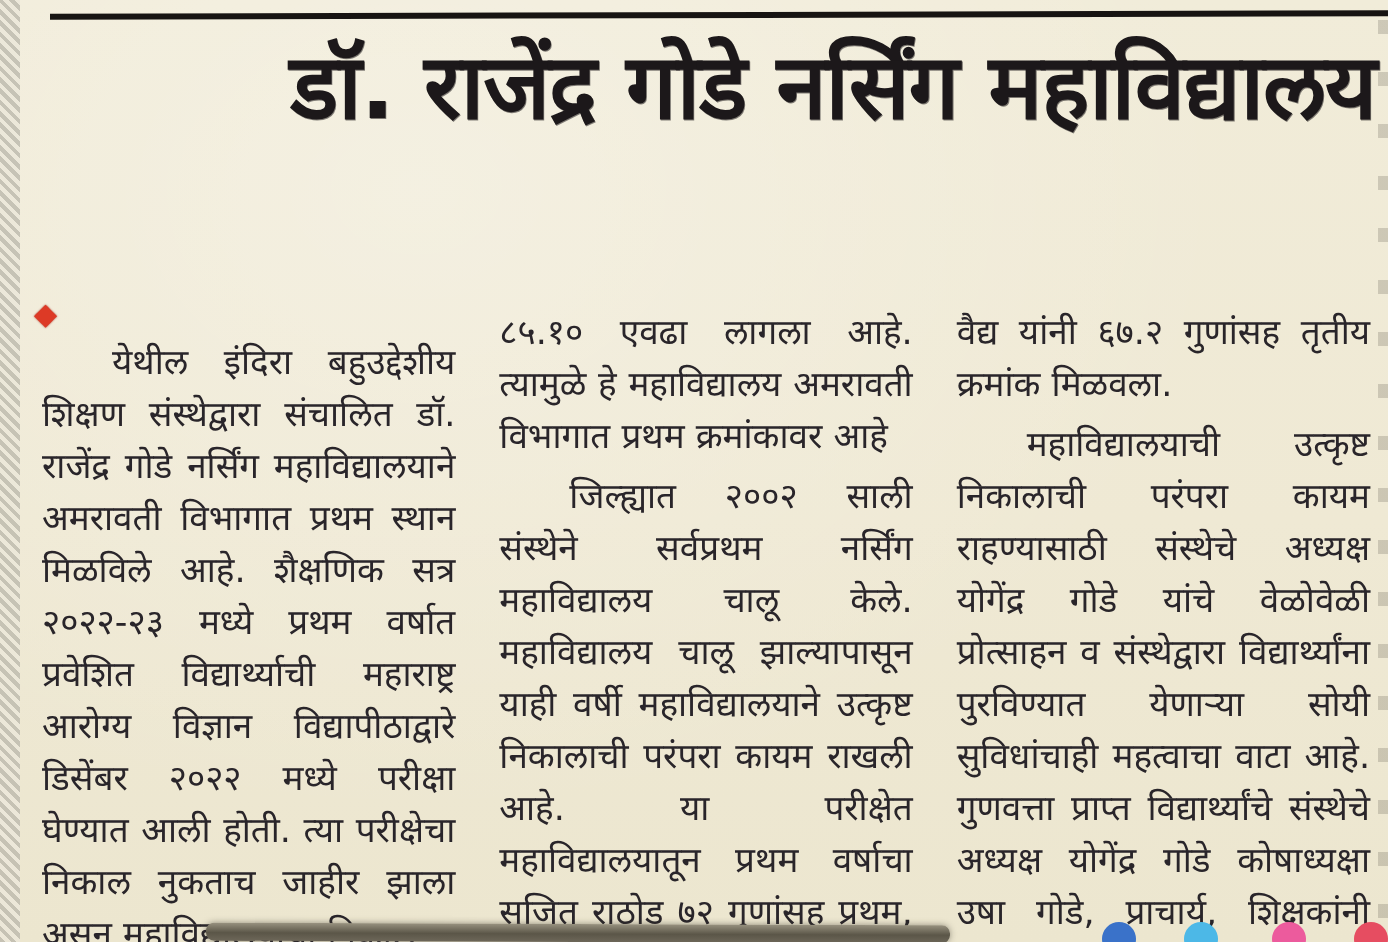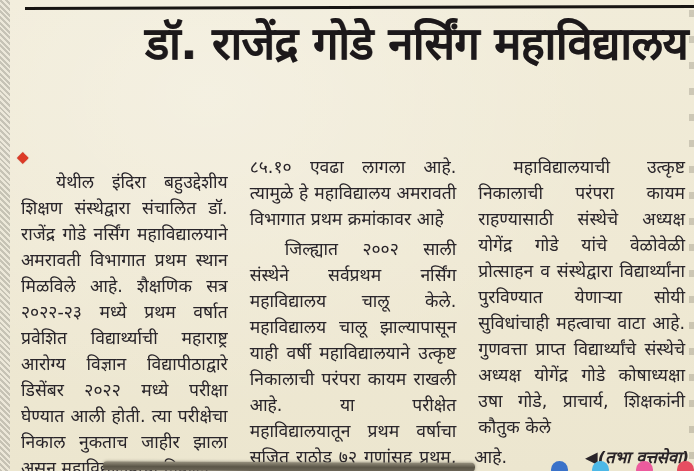--- a/index.html
+++ b/index.html
@@ -145,20 +145,21 @@
       </div>
       <p class="indent">येथील इंदिरा बहुउद्देशीय शिक्षण संस्थेद्वारा संचालित डॉ. राजेंद्र गोडे नर्सिंग महाविद्यालयाने अमरावती विभागात प्रथम स्थान मिळविले आहे. शैक्षणिक सत्र २०२२-२३ मध्ये प्रथम वर्षात प्रवेशित विद्यार्थ्याची महाराष्ट्र आरोग्य विज्ञान विद्यापीठाद्वारे डिसेंबर २०२२ मध्ये परीक्षा घेण्यात आली होती. त्या परीक्षेचा निकाल नुकताच जाहीर झाला असून महाविद्यालयाचा निकाल</p>
     </div>
 
     <div class="col">
       <p>८५.१० एवढा लागला आहे. त्यामुळे हे महाविद्यालय अमरावती विभागात प्रथम क्रमांकावर आहे</p>
       <p class="indent">जिल्ह्यात २००२ साली संस्थेने सर्वप्रथम नर्सिंग महाविद्यालय चालू केले. महाविद्यालय चालू झाल्यापासून याही वर्षी महाविद्यालयाने उत्कृष्ट निकालाची परंपरा कायम राखली आहे. या परीक्षेत महाविद्यालयातून प्रथम वर्षाचा सुजित राठोड ७२ गुणांसह प्रथम, रोहण शेळके ६७.२% गुणांसह द्वितीय तर पूनम</p>
     </div>
 
     <div class="col">
+      <p>वैद्य यांनी ६७.२ गुणांसह तृतीय क्रमांक मिळवला.</p>
       <p class="indent">महाविद्यालयाची उत्कृष्ट निकालाची परंपरा कायम राहण्यासाठी संस्थेचे अध्यक्ष योगेंद्र गोडे यांचे वेळोवेळी प्रोत्साहन व संस्थेद्वारा विद्यार्थ्यांना पुरविण्यात येणाऱ्या सोयी सुविधांचाही महत्वाचा वाटा आहे. गुणवत्ता प्राप्त विद्यार्थ्यांचे संस्थेचे अध्यक्ष योगेंद्र गोडे कोषाध्यक्षा उषा गोडे, प्राचार्य, शिक्षकांनी कौतुक केले</p>
       <div class="sign-row">
         <span>आहे.</span>
         <span class="attribution">◀(तभा वृत्तसेवा)</span>
       </div>
     </div>
 
   </div>
 
   <div class="bottom-band"></div>

